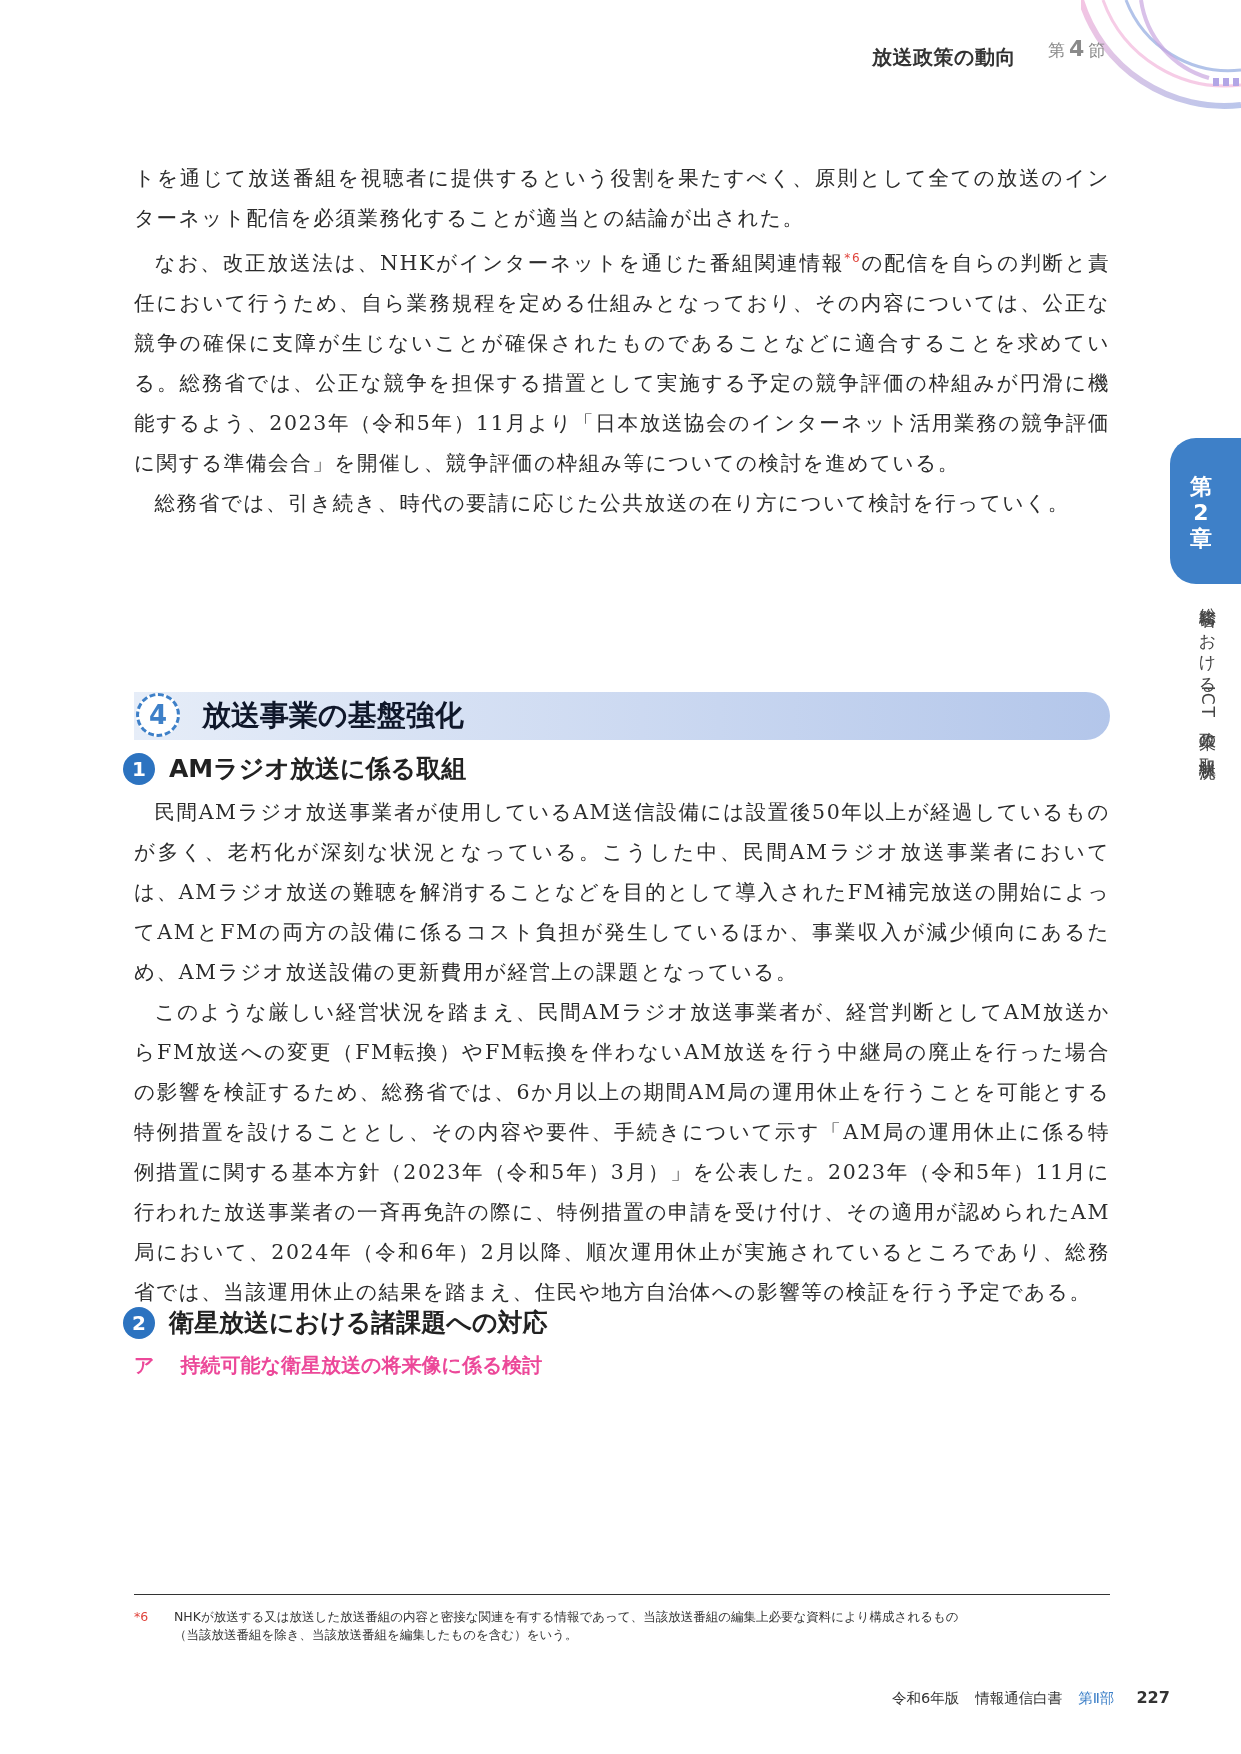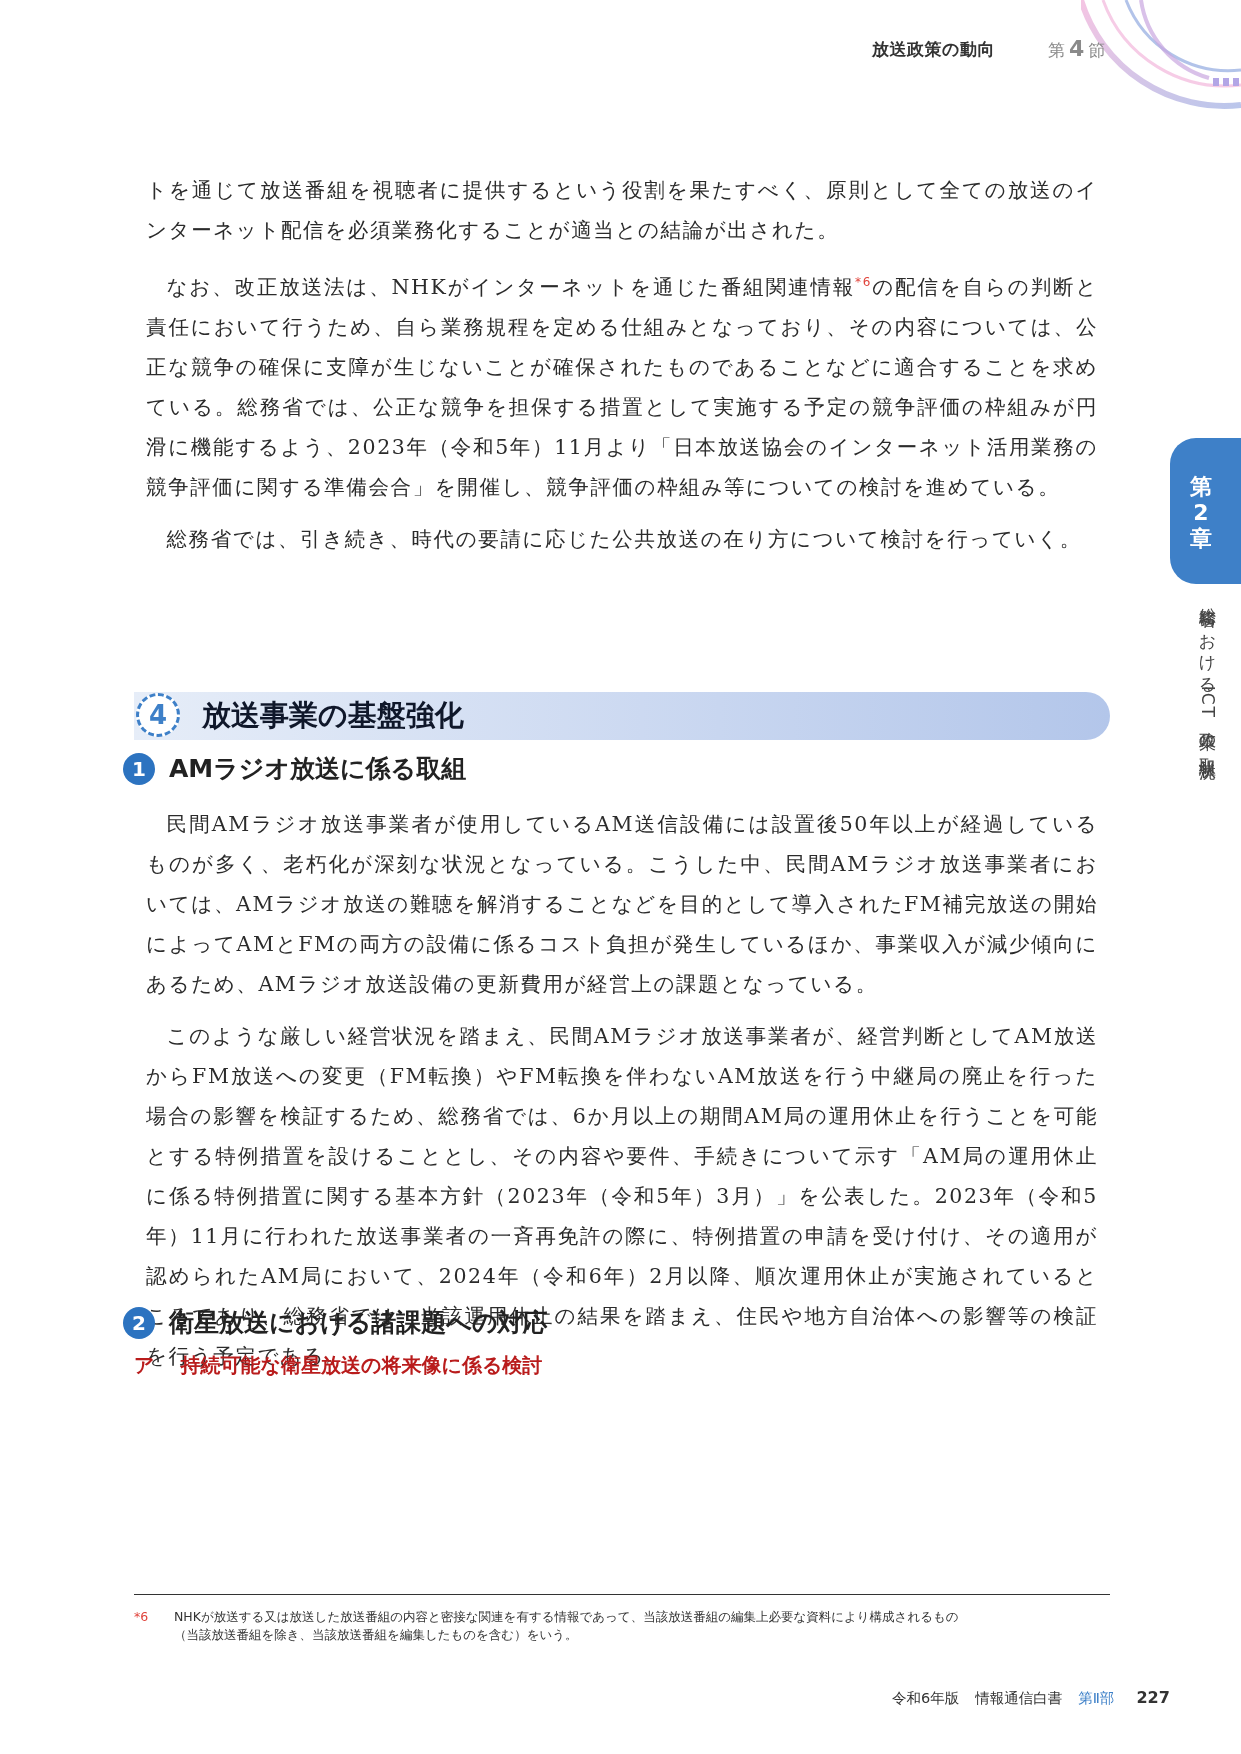--- a/index.html
+++ b/index.html
@@ -1,39 +1,39 @@
 <!DOCTYPE html>
 <html><head>
 <meta charset="utf-8">
 <style>
   html, body { margin:0; padding:0; background:#ffffff; }
   body { width:1241px; height:1754px; position:relative; overflow:hidden;
          font-family:"DejaVu Serif","Liberation Serif",serif; color:#2b2b2b; }
 
   
-  .running-head { position:absolute; top:38px; left:872px; font-size:17px; font-weight:bold;
+  .running-head { position:absolute; top:44px; left:872px; font-size:20px; font-weight:bold;
                   color:#333; font-family:"DejaVu Sans","Liberation Sans",sans-serif; letter-spacing:0.5px; }
   .section-num { position:absolute; top:36px; left:1048px; font-size:17px; color:#8a8a8a;
                  font-family:"DejaVu Sans","Liberation Sans",sans-serif; }
   .section-num b { font-size:22px; color:#8a8a8a; margin:0 4px; }
   .deco { position:absolute; top:0; right:0; width:160px; height:110px; }
 
   
   .chapter-tab { position:absolute; left:1170px; top:438px; width:80px; height:146px;
                  background:#3e80c8; border-radius:26px 0 0 26px; color:#fff;
                  font-family:"DejaVu Sans","Liberation Sans",sans-serif; font-weight:bold;
                  font-size:22px; text-align:center; padding-top:36px; box-sizing:border-box; line-height:26px; }
   .chapter-tab span { display:block; margin-left:-18px; }
   .chapter-title-vertical { position:absolute; left:1190px; top:594px; width:30px;
                  writing-mode:vertical-rl; font-family:"DejaVu Sans","Liberation Sans",sans-serif;
                  font-size:17px; color:#444; letter-spacing:2px; }
 
   
   .content { position:absolute; left:134px; top:158px; width:976px; }
-  .p { font-size:20.5px; line-height:40px; margin:12px; text-align:justify; letter-spacing:1.6px; }
+  .p { font-size:20.5px; line-height:40px; margin:0; text-align:justify; letter-spacing:1.6px; }
   .indent { text-indent:1em; }
   .fnref { color:#e0443c; font-size:12px; vertical-align:super; font-family:"DejaVu Sans","Liberation Sans",sans-serif; }
 
   
   .sec-bar { position:absolute; left:134px; top:692px; width:976px; height:48px;
              background:linear-gradient(to right,#e6edf8 0%,#c8d6f0 60%,#b3c6ea 100%);
              border-radius:0 24px 24px 0; }
   .sec-circle { position:absolute; left:136px; top:693px; width:44px; height:44px; border-radius:50%;
                 border:3px dashed #3e80c8; background:#fff; box-sizing:border-box;
                 color:#3e80c8; font-weight:bold; font-size:26px; text-align:center; line-height:38px;
@@ -41,21 +41,21 @@
   .sec-title { position:absolute; left:202px; top:696px; font-size:29px; font-weight:bold;
                color:#0f172a; font-family:"DejaVu Sans","Liberation Sans",sans-serif; }
 
   .sub-head { position:absolute; left:123px; font-family:"DejaVu Sans","Liberation Sans",sans-serif;
               font-size:25px; font-weight:bold; color:#222; }
   .sub-num { display:inline-block; width:32px; height:32px; border-radius:50%; background:#2c73c0;
              color:#fff; font-size:20px; text-align:center; line-height:32px; margin-right:14px; vertical-align:middle; }
   .sub-text { vertical-align:middle; }
 
   .subsub-head { position:absolute; left:134px; top:1352px; font-family:"DejaVu Sans","Liberation Sans",sans-serif;
-                 font-size:20px; font-weight:bold; color:#b91c1c; }
+                 font-size:20px; font-weight:bold; color:#ec4899; }
   .subsub-head .mark { margin-right:26px; }
 
   .block { position:absolute; left:134px; width:976px; }
 
   
   .fn-rule { position:absolute; left:134px; top:1594px; width:976px; height:1px; background:#333; }
   .footnote { position:absolute; left:134px; top:1608px; width:976px; font-size:12.5px; line-height:18px;
               font-family:"DejaVu Sans","Liberation Sans",sans-serif; color:#333; }
   .fn-mark { color:#e0443c; display:inline-block; width:40px; }
   .fn-line2 { padding-left:40px; }

